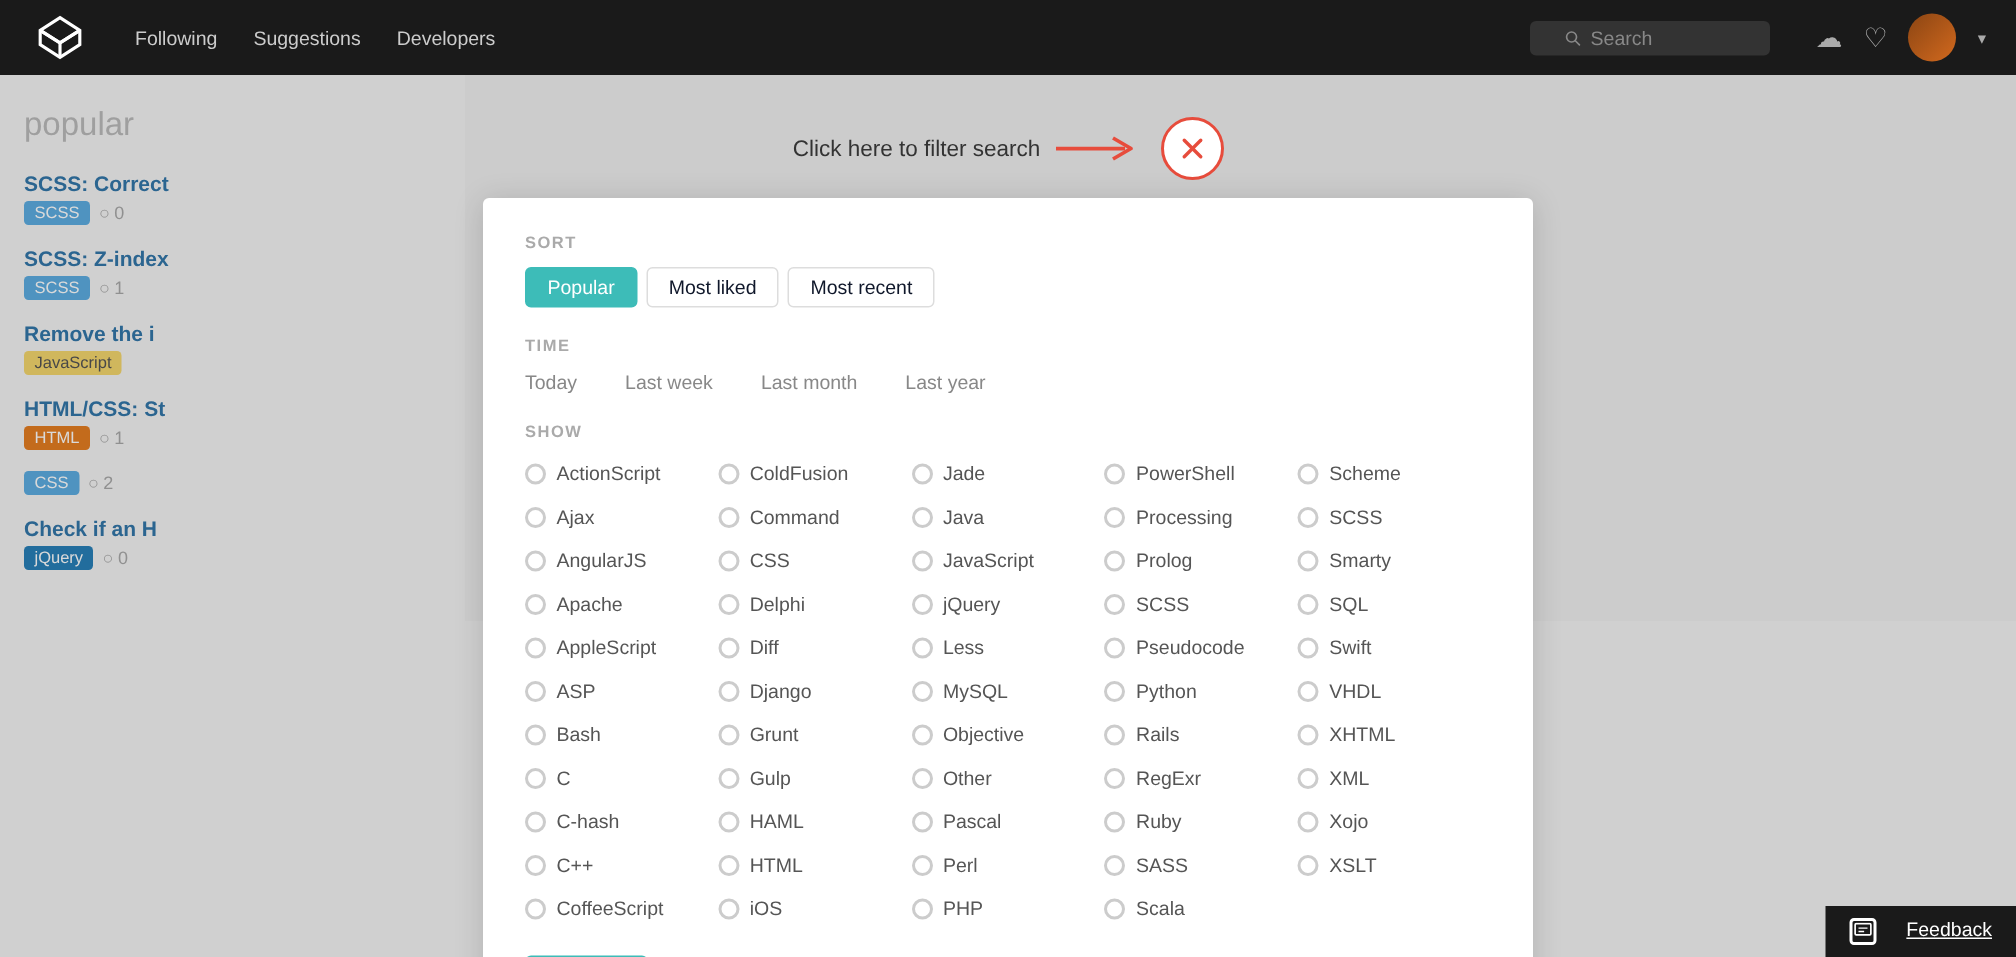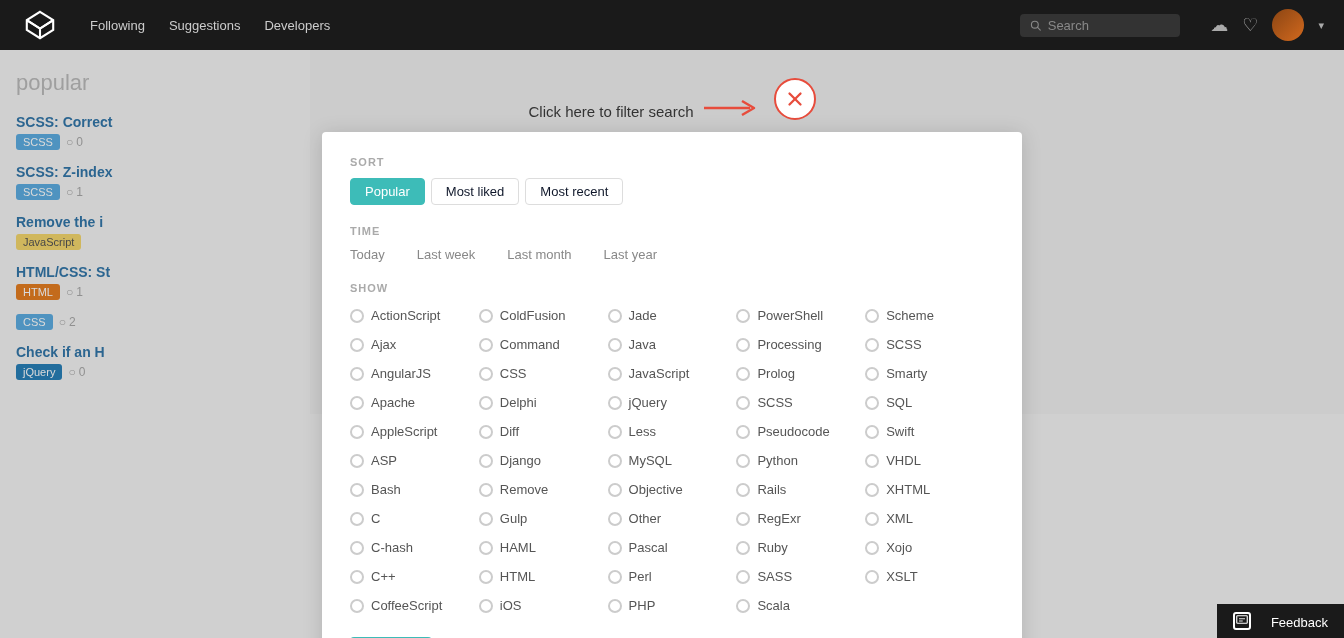--- a/index.html
+++ b/index.html
@@ -22,21 +22,21 @@
     }
     .navbar-logo svg { width: 36px; height: 36px; }
     .nav-links { display: flex; gap: 24px; align-items: flex-end; }
     .nav-link {
       color: #ccc; font-size: 13px; text-decoration: none; cursor: pointer;
     }
     .nav-spacer { flex: 1; }
     .search-bar {
       display: flex; align-items: center;
       background: #333; border-radius: 4px;
-      padding: 4px 10px; gap: 6px; width: 160px;
+      padding: 4px 23px; gap: 6px; width: 160px;
     }
     .search-bar input {
       background: transparent; border: none; outline: none;
       color: #ccc; font-size: 13px; width: 100%;
     }
     .search-bar input::placeholder { color: #888; }
     .nav-icons { display: flex; align-items: center; gap: 14px; }
     .nav-icon { color: #aaa; font-size: 18px; cursor: pointer; }
     .avatar-placeholder {
       width: 32px; height: 32px; border-radius: 50%;
@@ -83,21 +83,21 @@
     .filter-overlay {
       position: absolute;
       top: 0; left: 0; right: 0; bottom: 0;
       background: rgba(0,0,0,0.15);
       z-index: 10;
       display: flex;
       flex-direction: column;
       align-items: center;
     }
     .filter-hint {
-      display: flex; align-items: flex-end; gap: 10px;
+      display: flex; align-items: center; gap: 10px;
       margin-top: 28px; margin-bottom: 0;
       font-size: 16px; color: #333;
     }
     .filter-hint-text { font-size: 15px; color: #333; }
     .close-circle {
       width: 42px; height: 42px; border-radius: 50%;
       border: 2px solid #e74c3c;
       display: flex; align-items: center; justify-content: center;
       cursor: pointer; background: #fff;
     }
@@ -160,22 +160,22 @@
     
     .right-panel {
       flex: 1; background: #f5f5f5;
     }
 
     
     .feedback-btn {
       position: fixed; bottom: 0; right: 0;
       background: #1a1a1a; color: #fff;
       font-size: 13px; padding: 8px 16px;
-      display: flex; align-items: flex-end; gap: 20px;
-      cursor: pointer; z-index: 200;
+      display: flex; align-items: flex-start; gap: 20px;
+      cursor: pointer; z-index: 200; text-decoration: underline;
     }
     .feedback-icon {
       width: 18px; height: 18px; border: 2px solid #fff;
       border-radius: 3px; display: flex; align-items: center; justify-content: center;
     }
   </style>
 </head>
 <body>
 
 <nav class="navbar">
@@ -419,21 +419,21 @@
             <div class="show-item">
               <div class="radio-dot"></div>
               <span>VHDL</span>
             </div>
             <div class="show-item">
               <div class="radio-dot"></div>
               <span>Bash</span>
             </div>
             <div class="show-item">
               <div class="radio-dot"></div>
-              <span>Remove</span>
+              <span>Grunt</span>
             </div>
             <div class="show-item">
               <div class="radio-dot"></div>
               <span>Objective</span>
             </div>
             <div class="show-item">
               <div class="radio-dot"></div>
               <span>Rails</span>
             </div>
             <div class="show-item">

